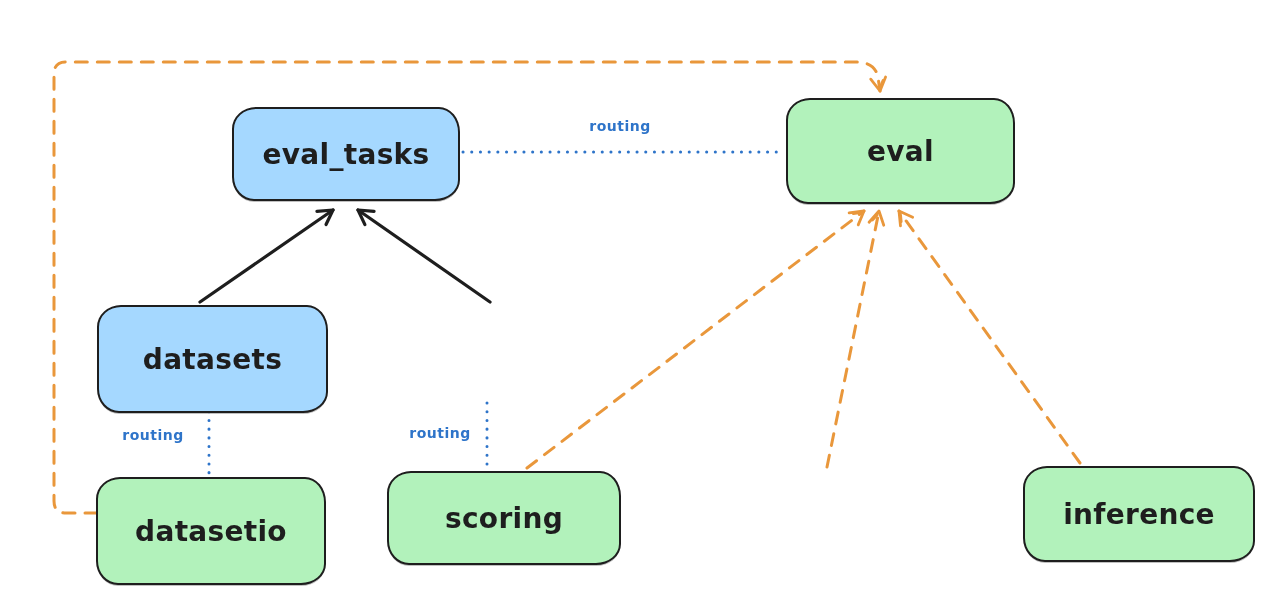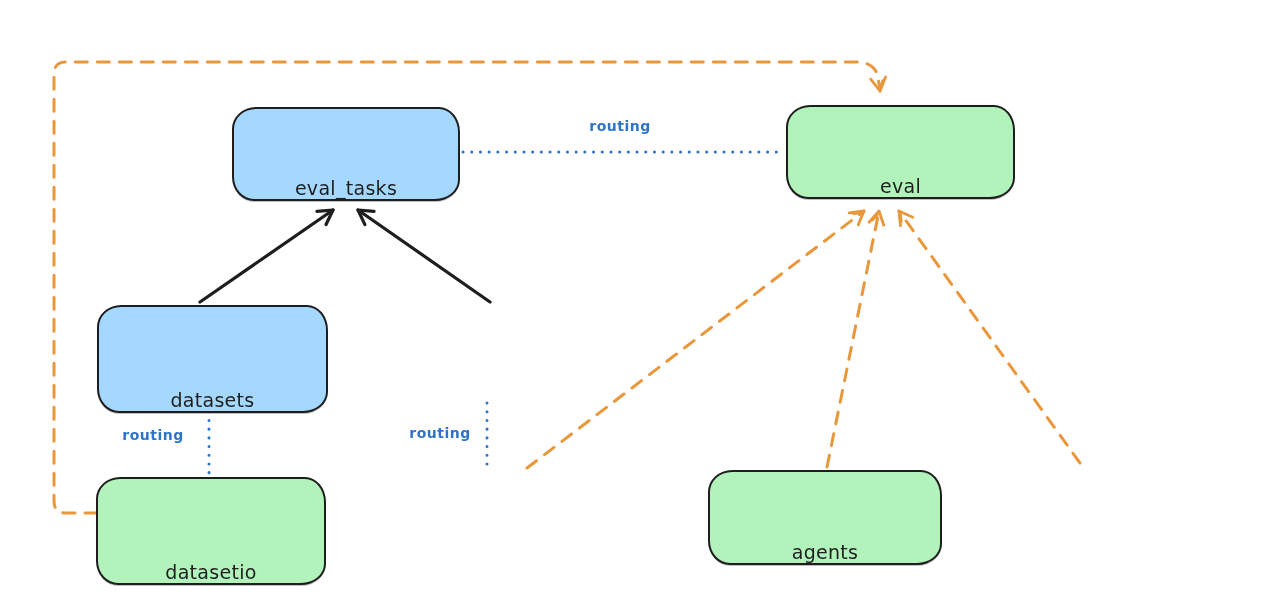--- a/index.html
+++ b/index.html
@@ -9,28 +9,29 @@
     background:var(--background,#ffffff);
     font-family:"DejaVu Sans", sans-serif;
     overflow:hidden;
   }
   .edges{
     position:absolute;left:0;top:0;width:1280px;height:596px;
     pointer-events:none;
   }
   .node{
     position:absolute;
-    display:flex;align-items:flex-end;justify-content:center;
+    display:flex;align-items:center;justify-content:center;
     border:2.5px solid var(--node-border,#1e1e1e);
     box-sizing:border-box;
     border-radius:24px 21px 25px 22px / 22px 25px 21px 24px;
     box-shadow:0 2px 0 -1px rgba(30,30,30,.28);
-    font-size:19px;
+    font-size:28px;
     color:var(--node-text,#1e1e1e);
     letter-spacing:.3px;
+    font-weight:bold;
   }
   .node-blue{background:var(--blue-fill,#a5d8ff);}
   .node-green{background:var(--green-fill,#b2f2bb);}
   .edge-label{
     position:absolute;
     color:var(--routing-blue,#2e74c9);
     font-size:14px;font-weight:600;letter-spacing:.5px;
     text-align:center;
     background:#ffffff;
     line-height:1;
@@ -68,36 +69,39 @@
     <path class="edge-dashed" d="M 97 513 L 66 513 Q 54 513 54 501 L 54 74 Q 54 62 66 62 L 858 62 Q 875 63 878 77 L 880 91" marker-end="url(#m-orange)"></path>
     <path class="edge-dashed" d="M 527 468 L 864 211" marker-end="url(#m-orange)"></path>
     <path class="edge-dashed" d="M 827 467 L 879 211" marker-end="url(#m-orange)"></path>
     <path class="edge-dashed" d="M 1080 463 L 899 211" marker-end="url(#m-orange)"></path>
   </svg>
 
   <div class="node node-blue" style="left:232px;top:107px;width:228px;height:94px">
     <span>eval_tasks</span>
   </div>
 
-  <div class="node node-green" style="left:786px;top:105px;width:229px;height:94px">
+  <div class="node node-green" style="left:786px;top:98px;width:229px;height:106px">
     <span>eval</span>
   </div>
 
   <div class="node node-blue" style="left:97px;top:305px;width:231px;height:108px">
     <span>datasets</span>
   </div>
 
 
   <div class="node node-green" style="left:96px;top:477px;width:230px;height:108px">
     <span>datasetio</span>
   </div>
 
-
-  <div class="node node-green" style="left:708px;top:470px;width:234px;height:95px">
-    <span>agents</span>
+  <div class="node node-green" style="left:387px;top:471px;width:234px;height:94px">
+    <span>scoring</span>
   </div>
 
+
+  <div class="node node-green" style="left:1023px;top:466px;width:232px;height:96px">
+    <span>inference</span>
+  </div>
 
   <div class="edge-label" style="left:573px;top:117px;width:94px">routing</div>
   <div class="edge-label" style="left:112px;top:426px;width:82px">routing</div>
   <div class="edge-label" style="left:399px;top:424px;width:82px">routing</div>
 
 </div>
 
 </body></html>

